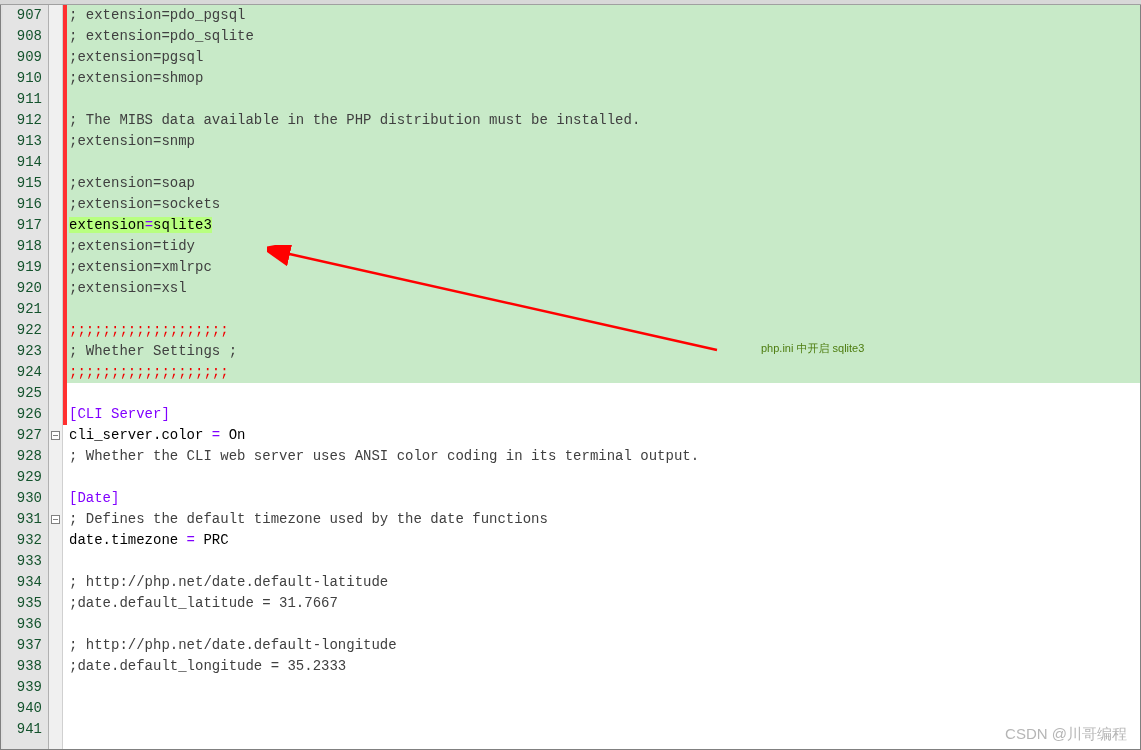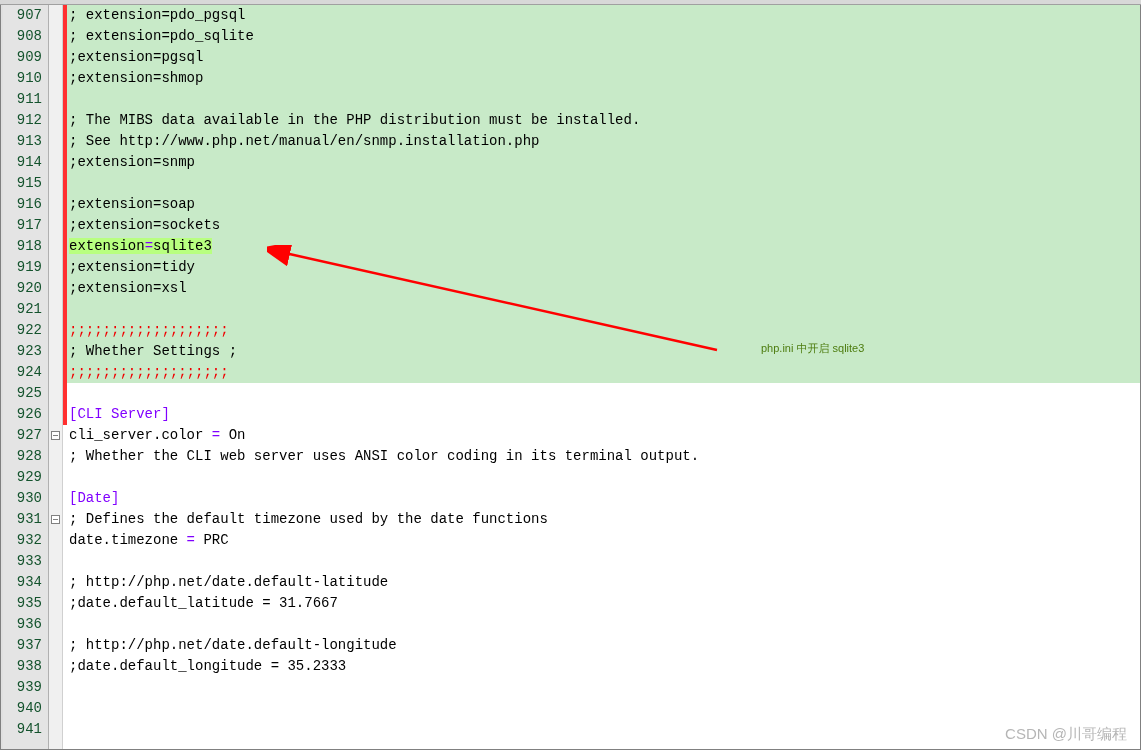--- a/index.html
+++ b/index.html
@@ -81,21 +81,21 @@
     position: relative;
     background: #fff;
   }
   .code-line {
     height: 21px;
     line-height: 21px;
     white-space: pre;
     padding-left: 2px;
   }
   .bg-green { background: #c8eac8; }
-  .comment { color: #000000; }
+  .comment { color: #404040; }
   .comment-red { color: #f00000; }
   .section { color: #8000ff; }
   .key { color: #000; }
   .op { color: #8000ff; }
   .val { color: #000; }
   .highlight-text {
     background: #b8ff80;
     position: relative;
     z-index: 1;
     margin-top: 12px;
@@ -261,27 +261,27 @@
       <line x1="450" y1="105" x2="18" y2="8" stroke="#ff0000" stroke-width="2.5" marker-end="url(#arrowhead)"></line>
     </svg>
     <div class="annotation-label">php.ini 中开启 sqlite3</div>
 
   <div class="code-line bg-green"><span class="comment">; extension=pdo_pgsql</span></div>
       <div class="code-line bg-green"><span class="comment">; extension=pdo_sqlite</span></div>
       <div class="code-line bg-green"><span class="comment">;extension=pgsql</span></div>
       <div class="code-line bg-green"><span class="comment">;extension=shmop</span></div>
       <div class="code-line bg-green"></div>
       <div class="code-line bg-green"><span class="comment">; The MIBS data available in the PHP distribution must be installed.</span></div>
-      <div class="code-line bg-green"><span class="comment">; See http://www.php.net/manual/en/snmp.installation.php</span></div>
       <div class="code-line bg-green"><span class="comment">;extension=snmp</span></div>
       <div class="code-line bg-green"></div>
       <div class="code-line bg-green"><span class="comment">;extension=soap</span></div>
       <div class="code-line bg-green"><span class="comment">;extension=sockets</span></div>
       <div class="code-line bg-green"><span class="highlight-text"><span class="key">extension</span><span class="op">=</span><span class="val">sqlite3</span></span></div>
       <div class="code-line bg-green"><span class="comment">;extension=tidy</span></div>
+      <div class="code-line bg-green"><span class="comment">;extension=xmlrpc</span></div>
       <div class="code-line bg-green"><span class="comment">;extension=xsl</span></div>
       <div class="code-line bg-green"></div>
       <div class="code-line bg-green"><span class="comment-red">;;;;;;;;;;;;;;;;;;;</span></div>
       <div class="code-line bg-green"><span class="comment">; Whether Settings ;</span></div>
       <div class="code-line bg-green"><span class="comment-red">;;;;;;;;;;;;;;;;;;;</span></div>
       <div class="code-line"></div>
       <div class="code-line"><span class="section">[CLI Server]</span></div>
       <div class="code-line"><span class="key">cli_server.color</span><span class="op"> = </span><span class="val">On</span></div>
       <div class="code-line"><span class="comment">; Whether the CLI web server uses ANSI color coding in its terminal output.</span></div>
       <div class="code-line"></div>

